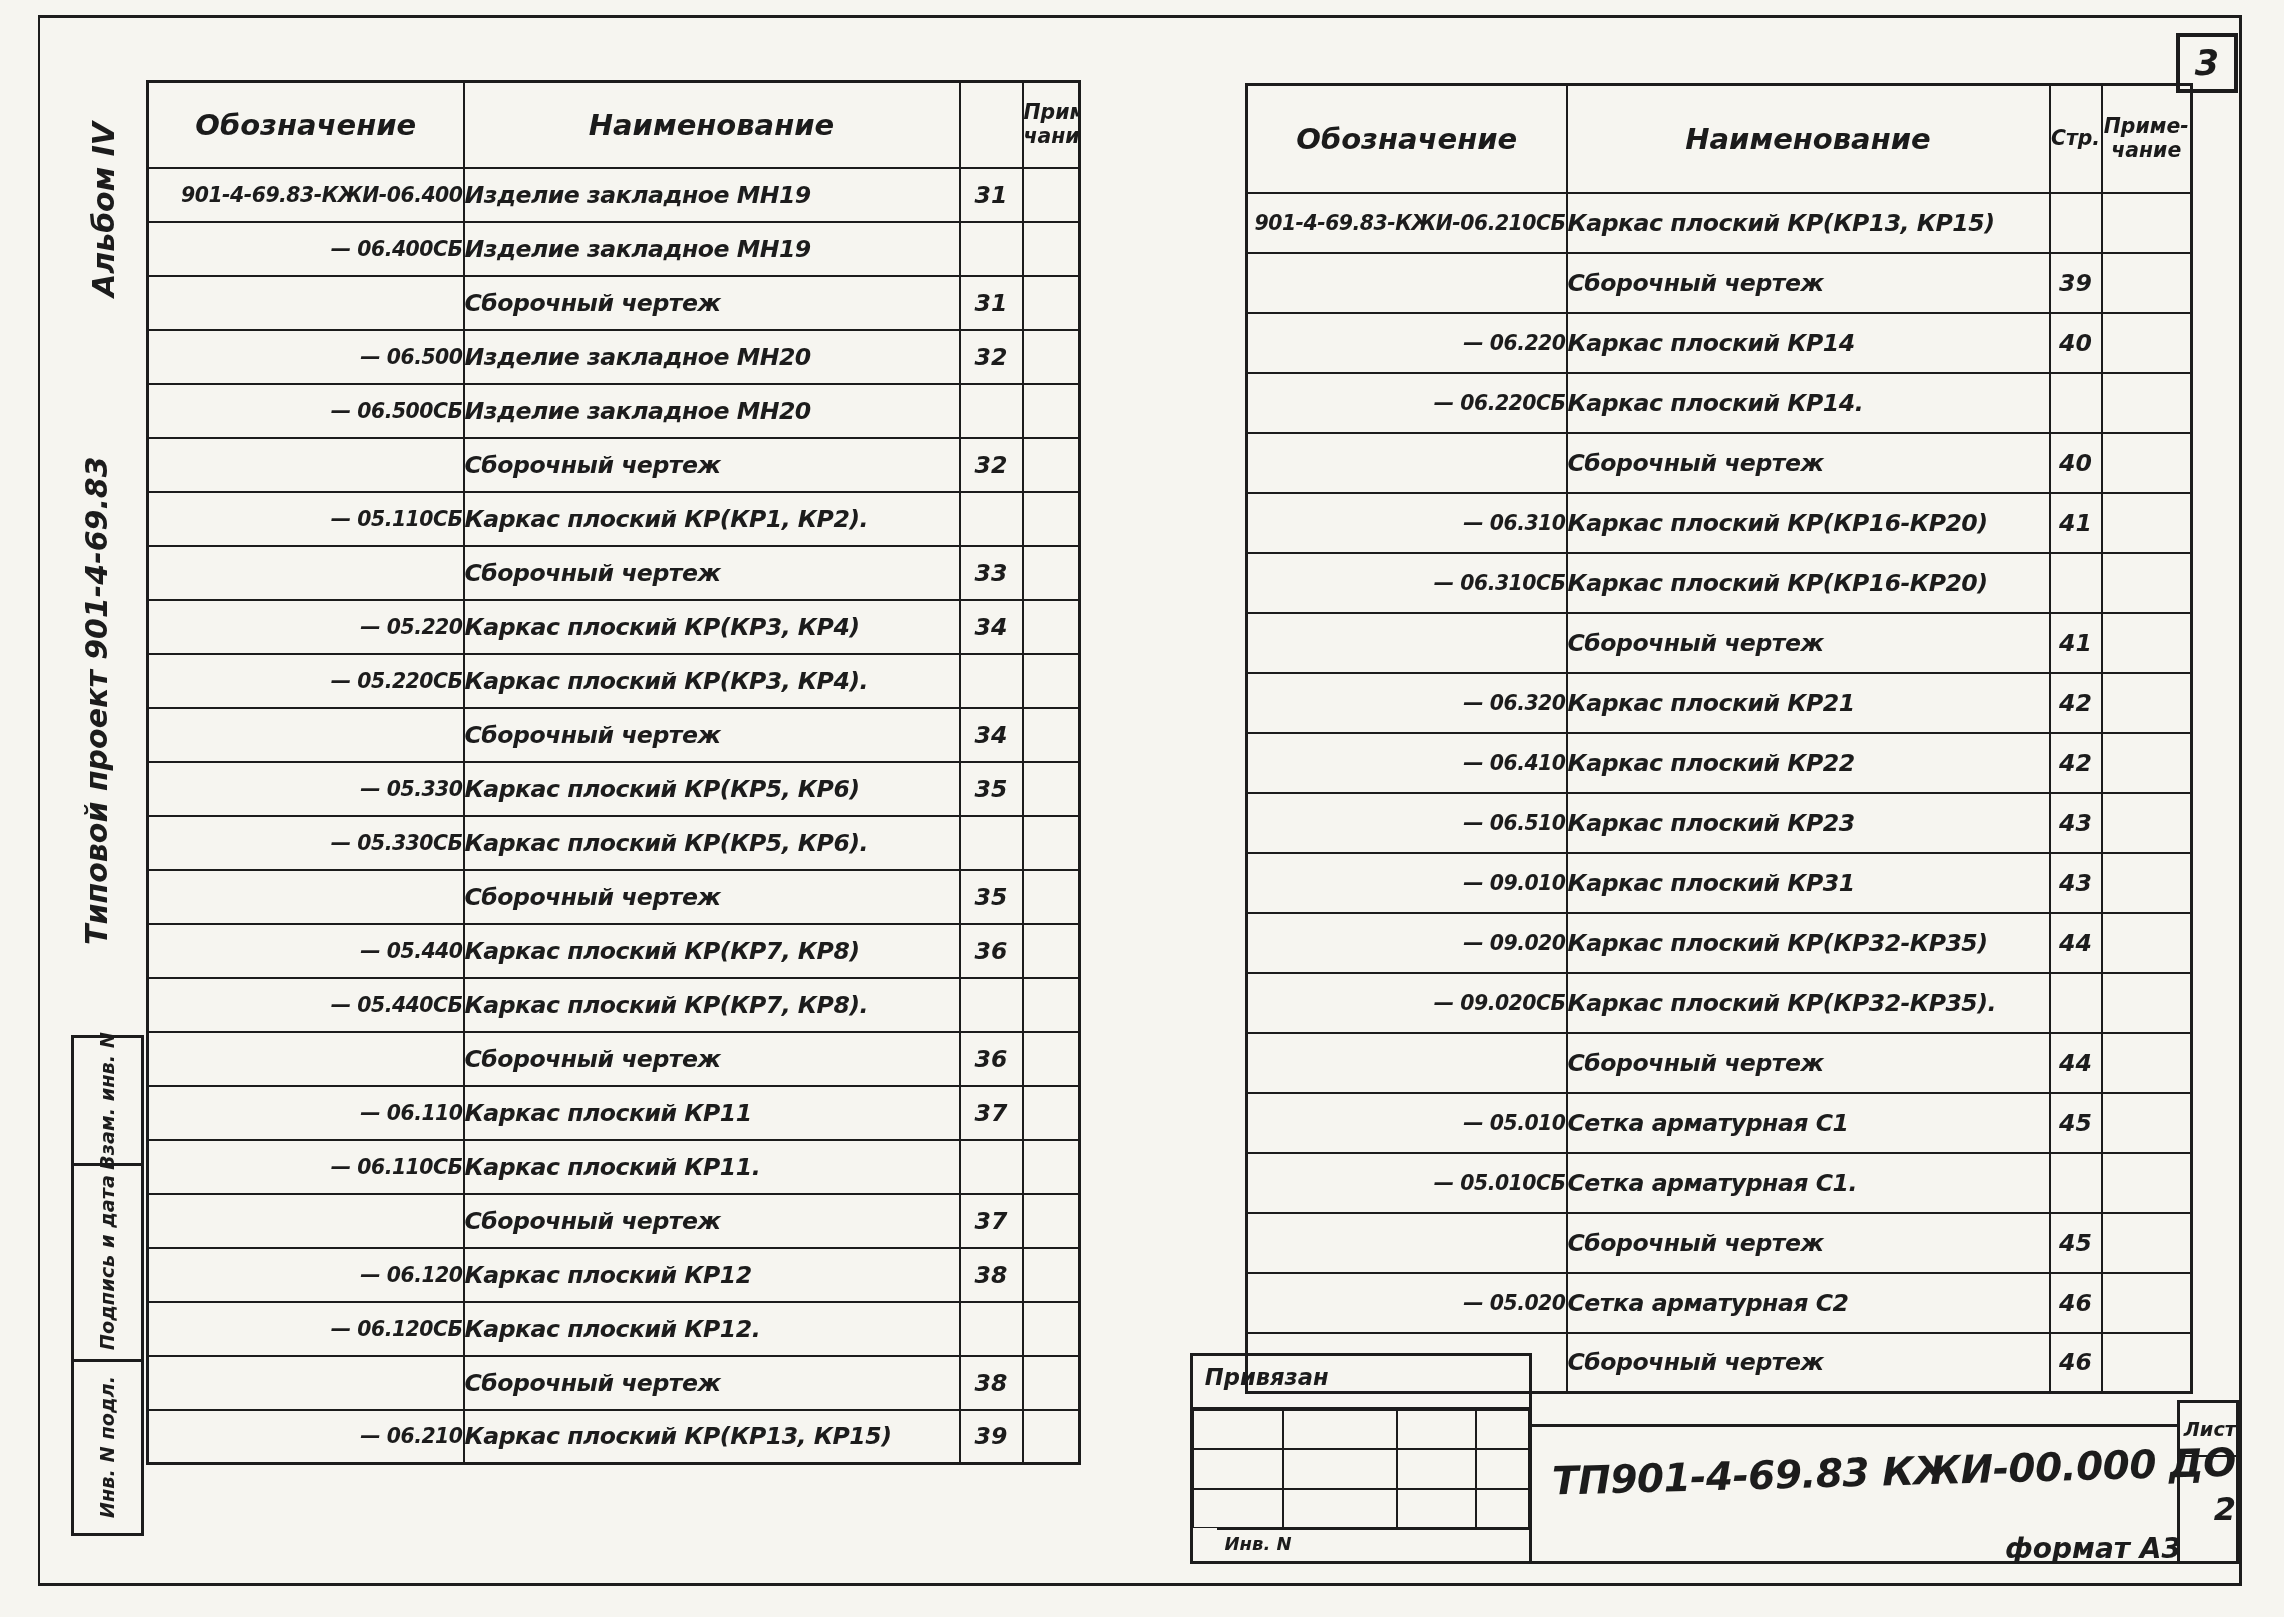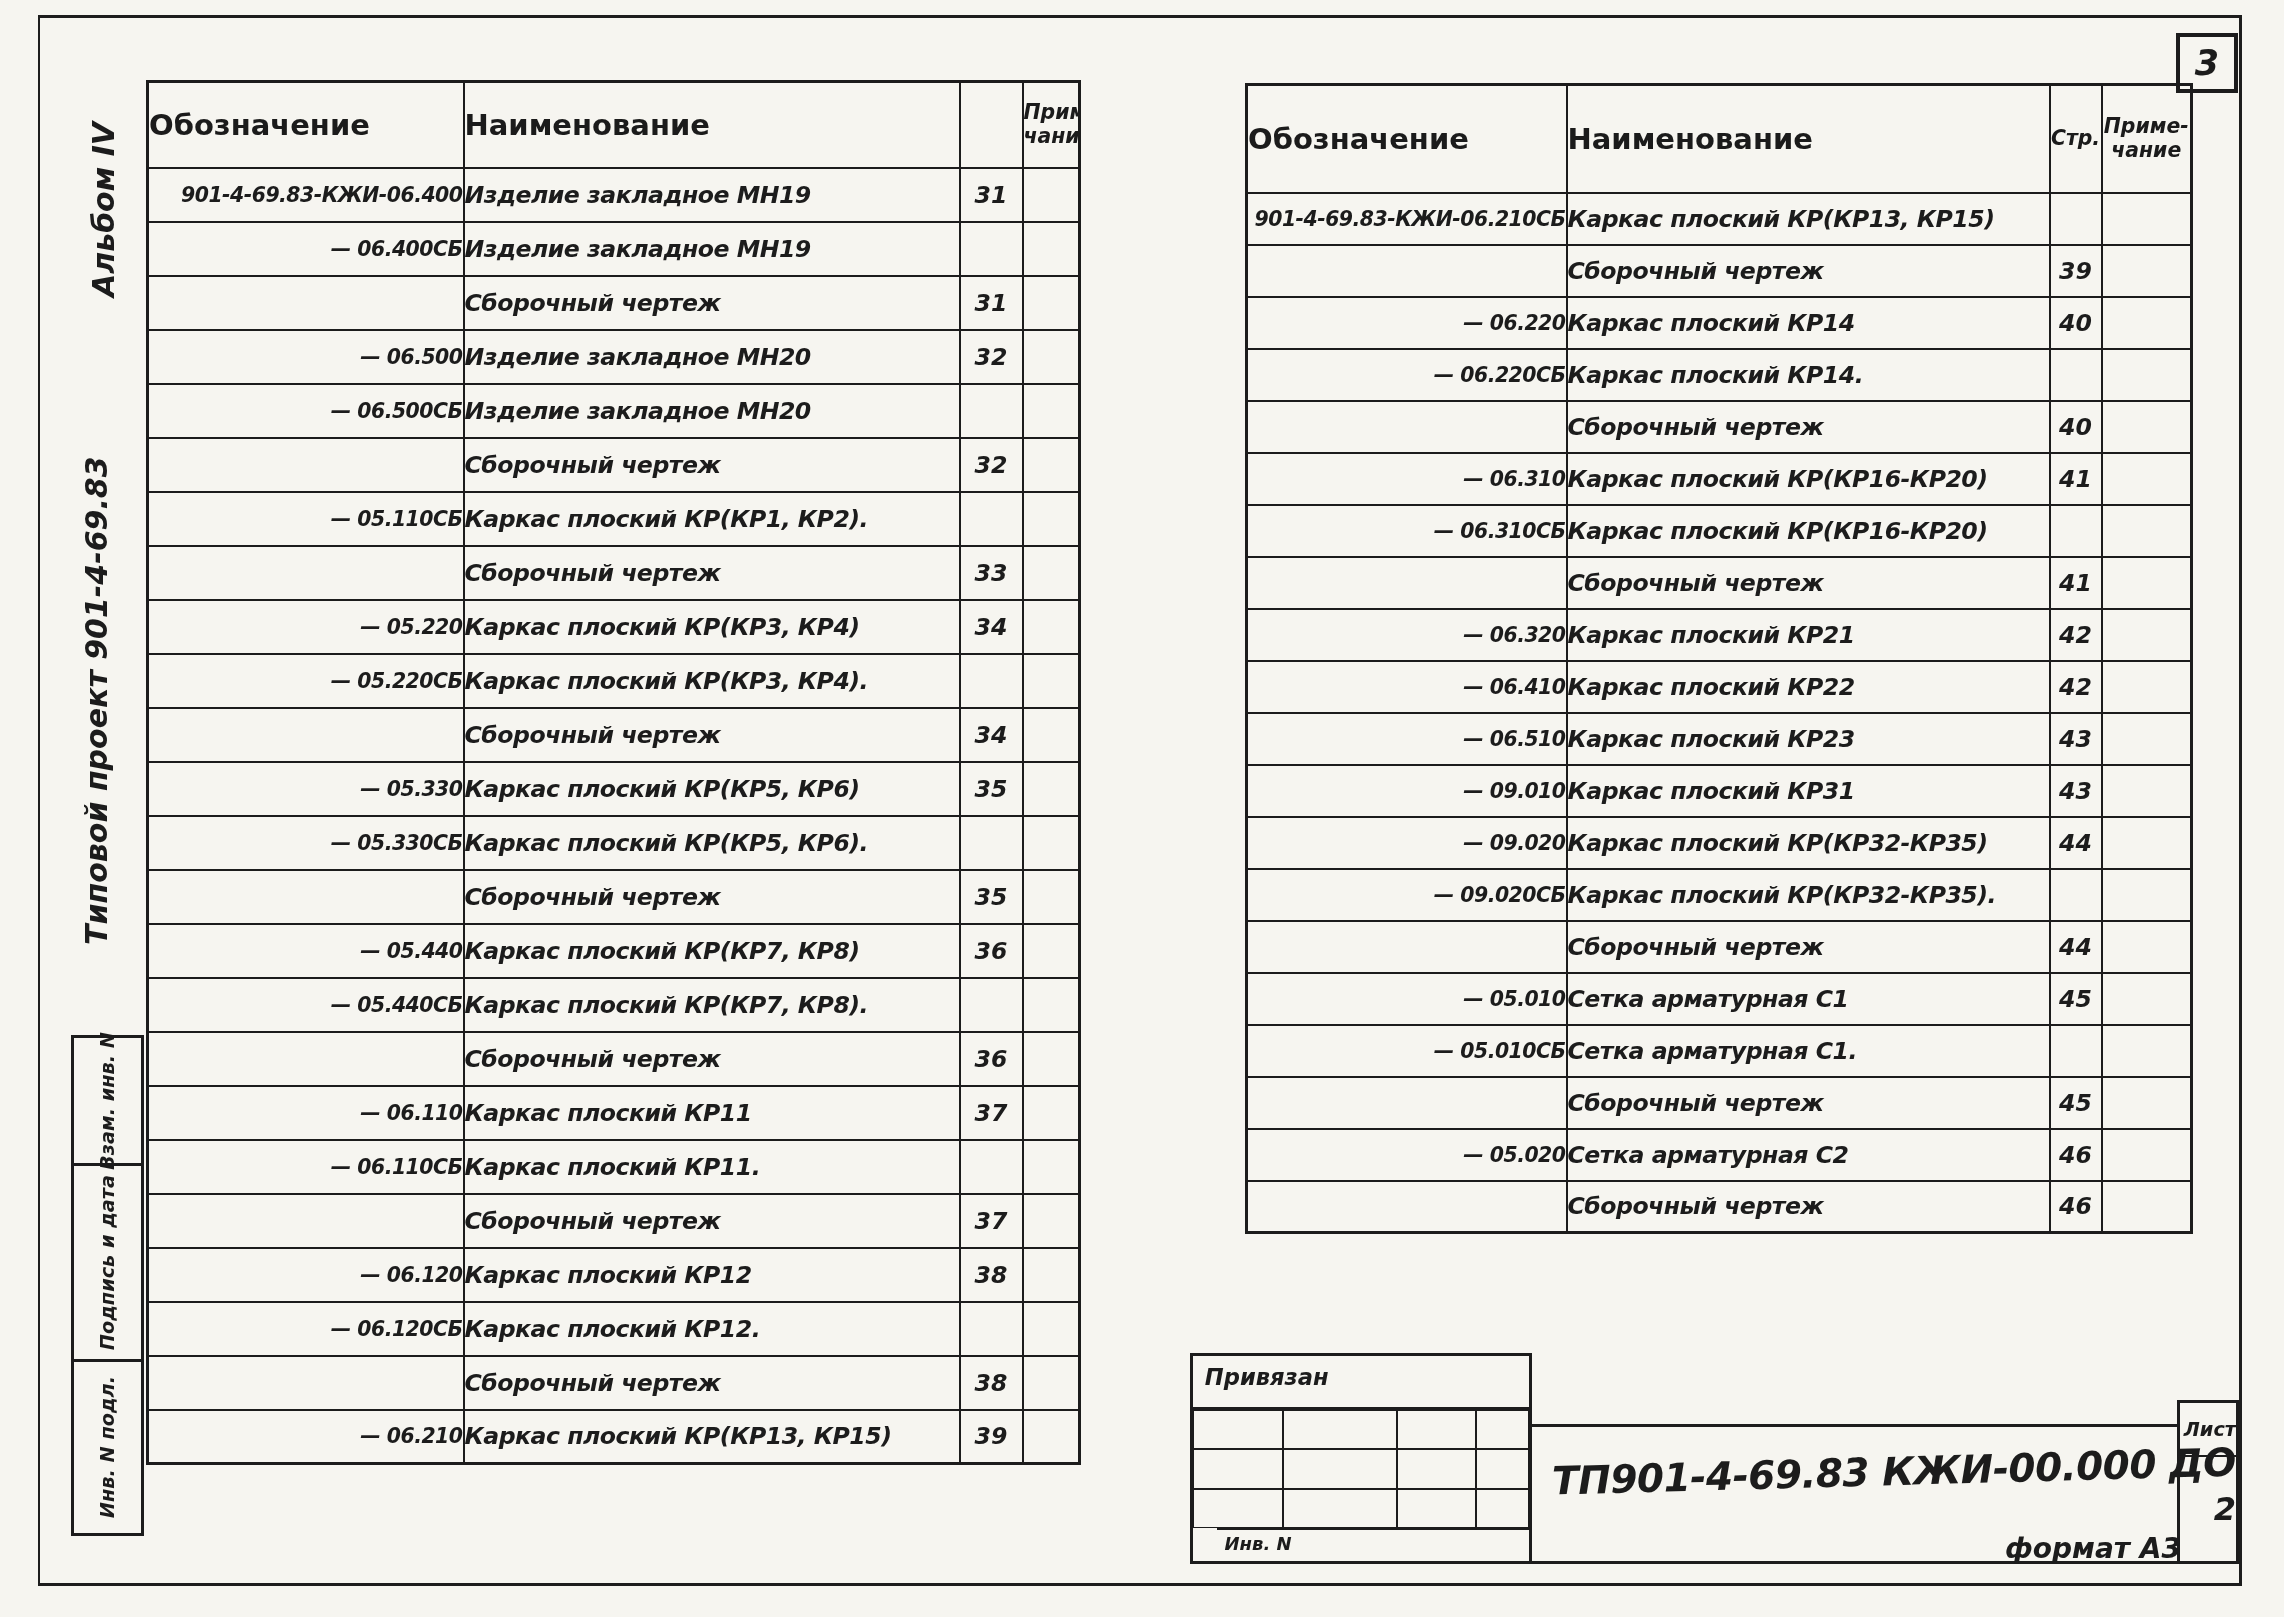--- a/index.html
+++ b/index.html
@@ -58,22 +58,22 @@
   table.idx td,table.idx th{
     border:2.1px solid #1c1c1c;
     padding:0;vertical-align:middle;
     overflow:hidden;
   }
   .tbl-left{left:146px;top:80px;width:932px;}
   .tbl-right{left:1245px;top:83px;width:945px;}
   .tbl-left thead tr{height:86px;}
   .tbl-right thead tr{height:108px;}
   .tbl-left tbody tr{height:54px;}
-  .tbl-right tbody tr{height:52px;}
-  th.h-main{font-size:29px;font-weight:700;text-align:left;}
+  .tbl-right tbody tr{height:60px;}
+  th.h-main{font-size:29px;font-style:italic;font-weight:700;text-align:center;}
   th.h-small{font-size:20.4px;font-style:italic;font-weight:700;text-align:center;white-space:pre-line;line-height:1.15;vertical-align:top;padding-top:9.7px;}
   td.c-d{font-size:20.4px;font-style:italic;font-weight:700;text-align:right;padding-right:14px;white-space:nowrap;letter-spacing:-0.5px;}
   td.c-n{font-size:23.6px;font-style:italic;font-weight:700;text-align:left;padding-left:16px;white-space:nowrap;letter-spacing:-0.5px;}
   td.c-p{font-size:23.6px;font-style:italic;font-weight:700;text-align:center;border-radius:20px;}
 
   
   .stamp-box{
     position:absolute;left:1190px;top:1353px;width:342px;height:211px;
     border:3.8px solid #1c1c1c;box-sizing:border-box;
     display:flex;flex-direction:column;

